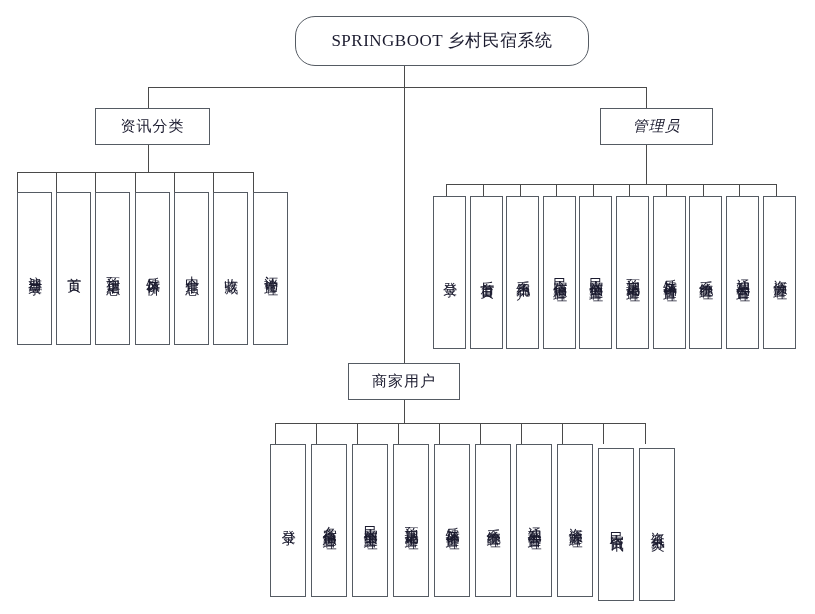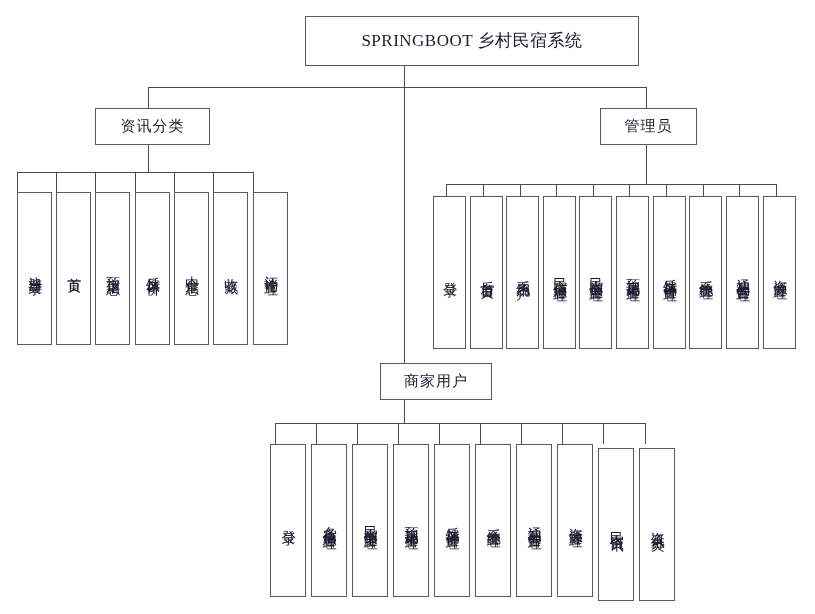--- a/index.html
+++ b/index.html
@@ -62,42 +62,42 @@
     writing-mode: vertical-rl;
     text-orientation: upright;
     white-space: nowrap;
   }
 </style>
 </head>
 <body>
 
 <div id="diagram">
 
-  <div class="node root" style="left:305px; top:16px; width:334px; height:50px;">
+  <div class="node root" style="left:295px; top:16px; width:294px; height:50px;border-radius:20px;">
     <span>SPRINGBOOT 乡村民宿系统</span>
   </div>
 
   <div class="ln-v" style="left:404px; top:66px; height:21px;"></div>
 
   <div class="ln-h" style="left:148px; top:87px; width:499px;"></div>
 
   <div class="ln-v" style="left:148px; top:87px; height:21px;"></div>
   <div class="ln-v" style="left:646px; top:87px; height:21px;"></div>
 
   <div class="ln-v" style="left:404px; top:87px; height:276px;"></div>
 
   <div class="node lvl2" style="left:95px; top:108px; width:115px; height:37px;">
     <span>资讯分类</span>
   </div>
 
-  <div class="node lvl2" style="left:600px; top:108px; width:97px; height:37px;">
+  <div class="node lvl2" style="left:600px; top:108px; width:113px; height:37px;font-style:italic;">
     <span>管理员</span>
   </div>
 
-  <div class="node lvl2" style="left:348px; top:363px; width:112px; height:37px;margin-left:32px;">
+  <div class="node lvl2" style="left:348px; top:363px; width:112px; height:37px;">
     <span>商家用户</span>
   </div>
 
   <div class="ln-v" style="left:148px; top:145px; height:27px;"></div>
   <div class="ln-h" style="left:17px; top:172px; width:236px;"></div>
   <div class="ln-v" style="left:17px;  top:172px; height:20px;"></div>
   <div class="ln-v" style="left:56px;  top:172px; height:20px;"></div>
   <div class="ln-v" style="left:95px;  top:172px; height:20px;"></div>
   <div class="ln-v" style="left:135px; top:172px; height:20px;"></div>
   <div class="ln-v" style="left:174px; top:172px; height:20px;"></div>

